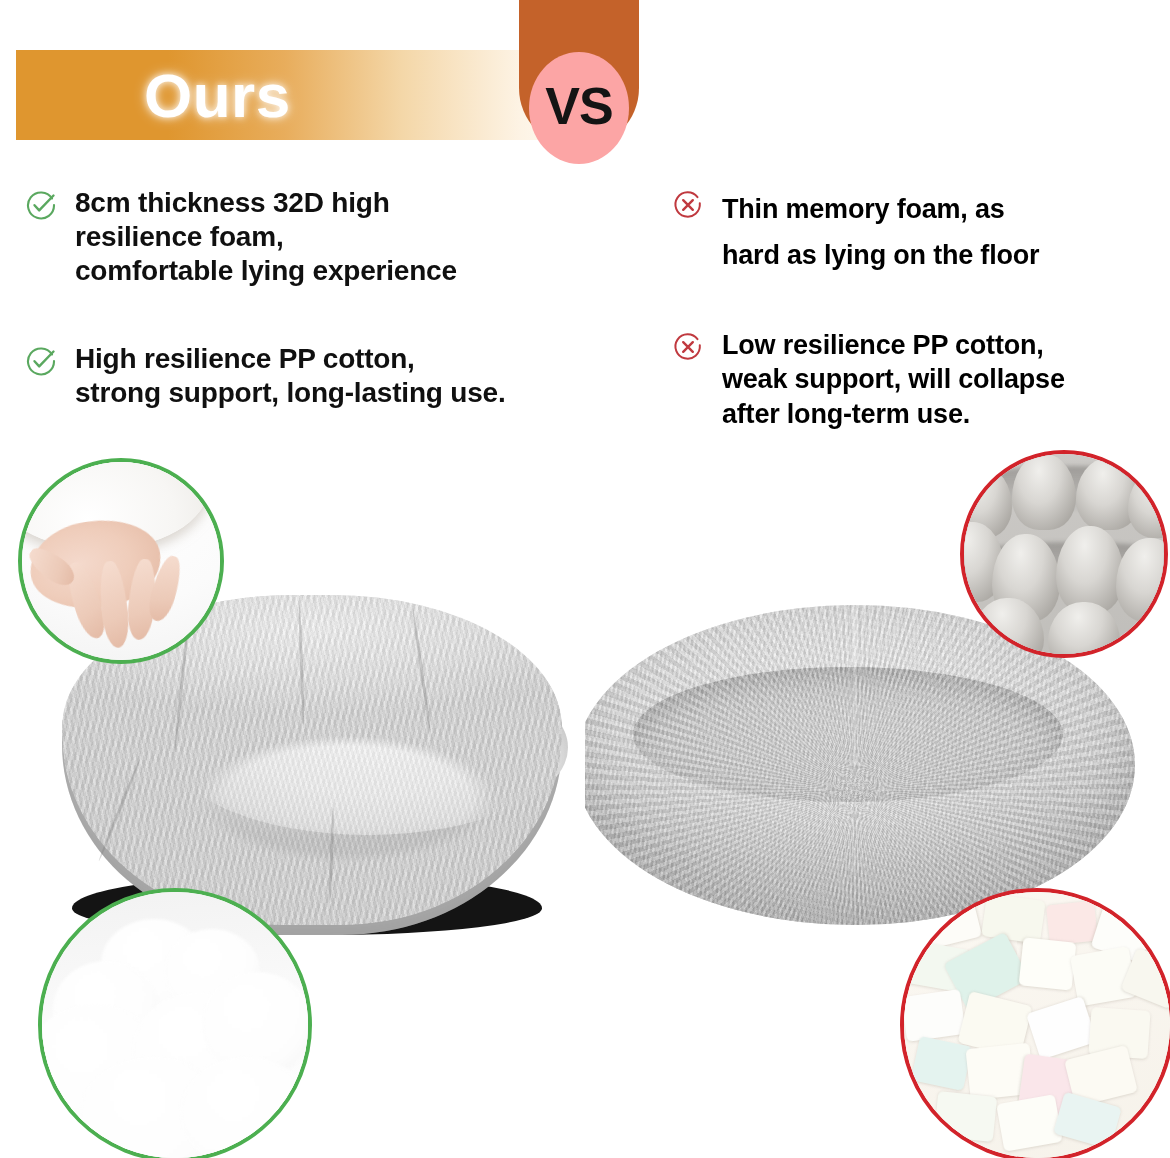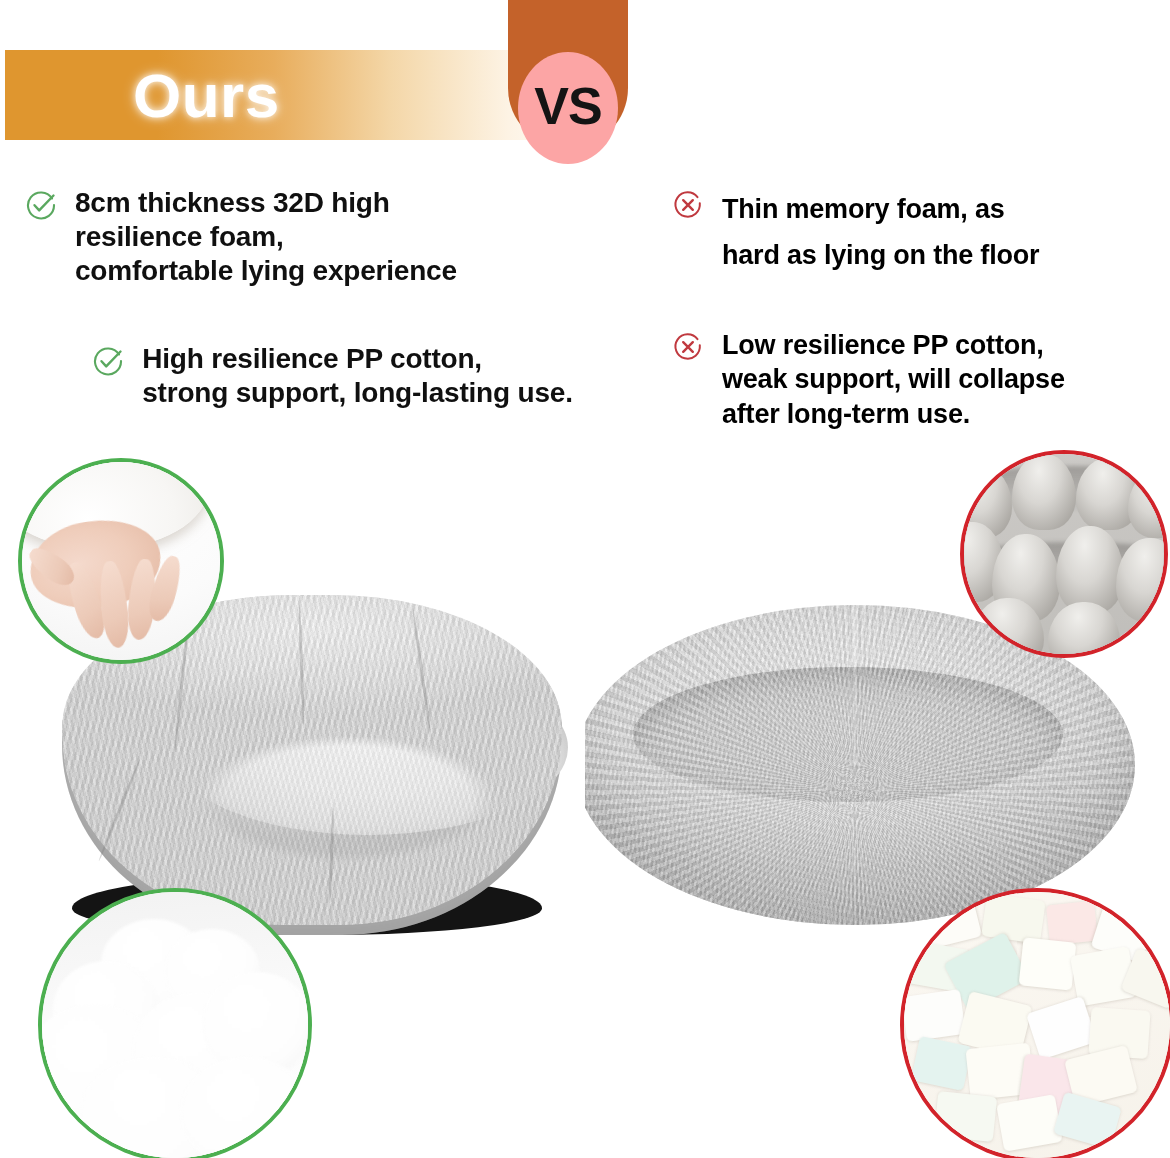--- a/index.html
+++ b/index.html
@@ -11,21 +11,21 @@
     position:relative;
     width:1170px;
     height:1158px;
     overflow:hidden;
     background:#ffffff;
   }
 
   
   .header{
     position:absolute;
-    left:5px; top:0;
+    left:16px; top:0;
     width:1020px;
     height:172px;
   }
   .banner{
     position:absolute;
     top:50px;
     height:90px;
   }
   .banner-ours{
     left:0;
@@ -104,21 +104,21 @@
     line-height:1.22;
     color:#101010;
     letter-spacing:-0.2px;
   }
   .right-bullet .btext{
     font-size:27px;
     color:#000000;
     letter-spacing:-0.2px;
   }
   #bullet-l1{ left:25px; top:186px; width:560px; }
-  #bullet-l2{ left:25px; top:342px; width:615px;justify-content:center; }
+  #bullet-l2{ left:25px; top:342px; width:615px; }
   #bullet-r1{ left:672px; top:186px; width:500px; }
   #bullet-r1 .btext{ line-height:1.72; }
   #bullet-r2{ left:672px; top:328px; width:505px; }
   #bullet-r2 .btext{ line-height:1.27; }
 
   
   .photos{
     position:absolute;
     left:0; top:455px;
     width:1170px;

